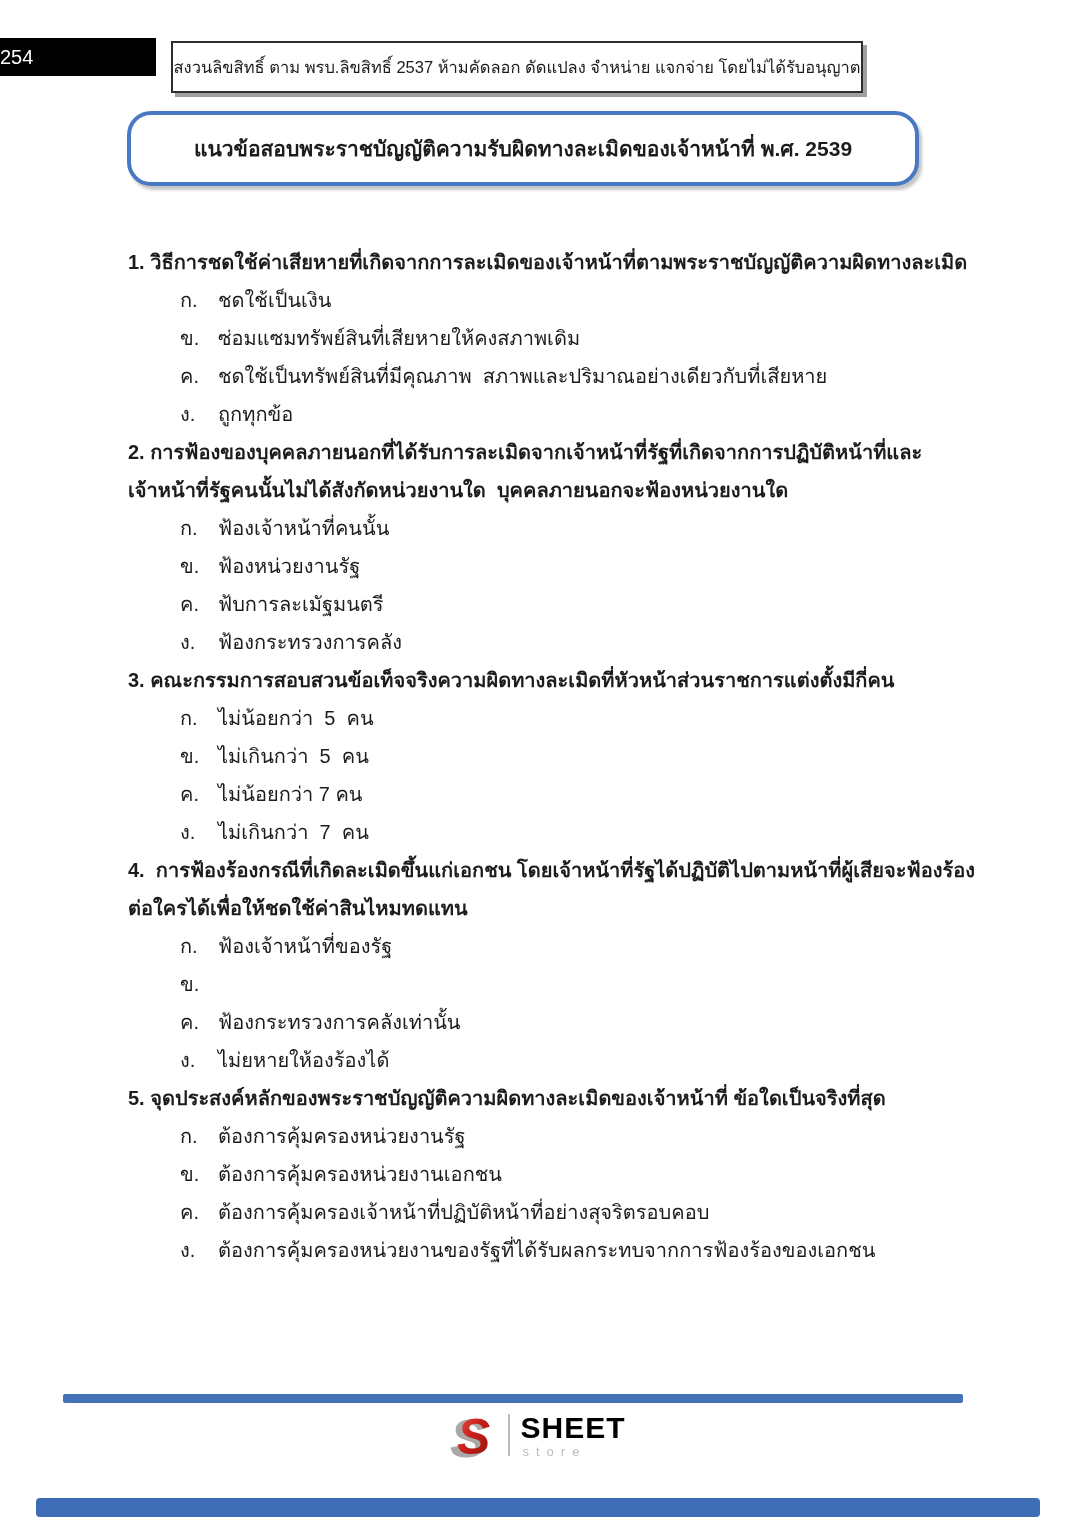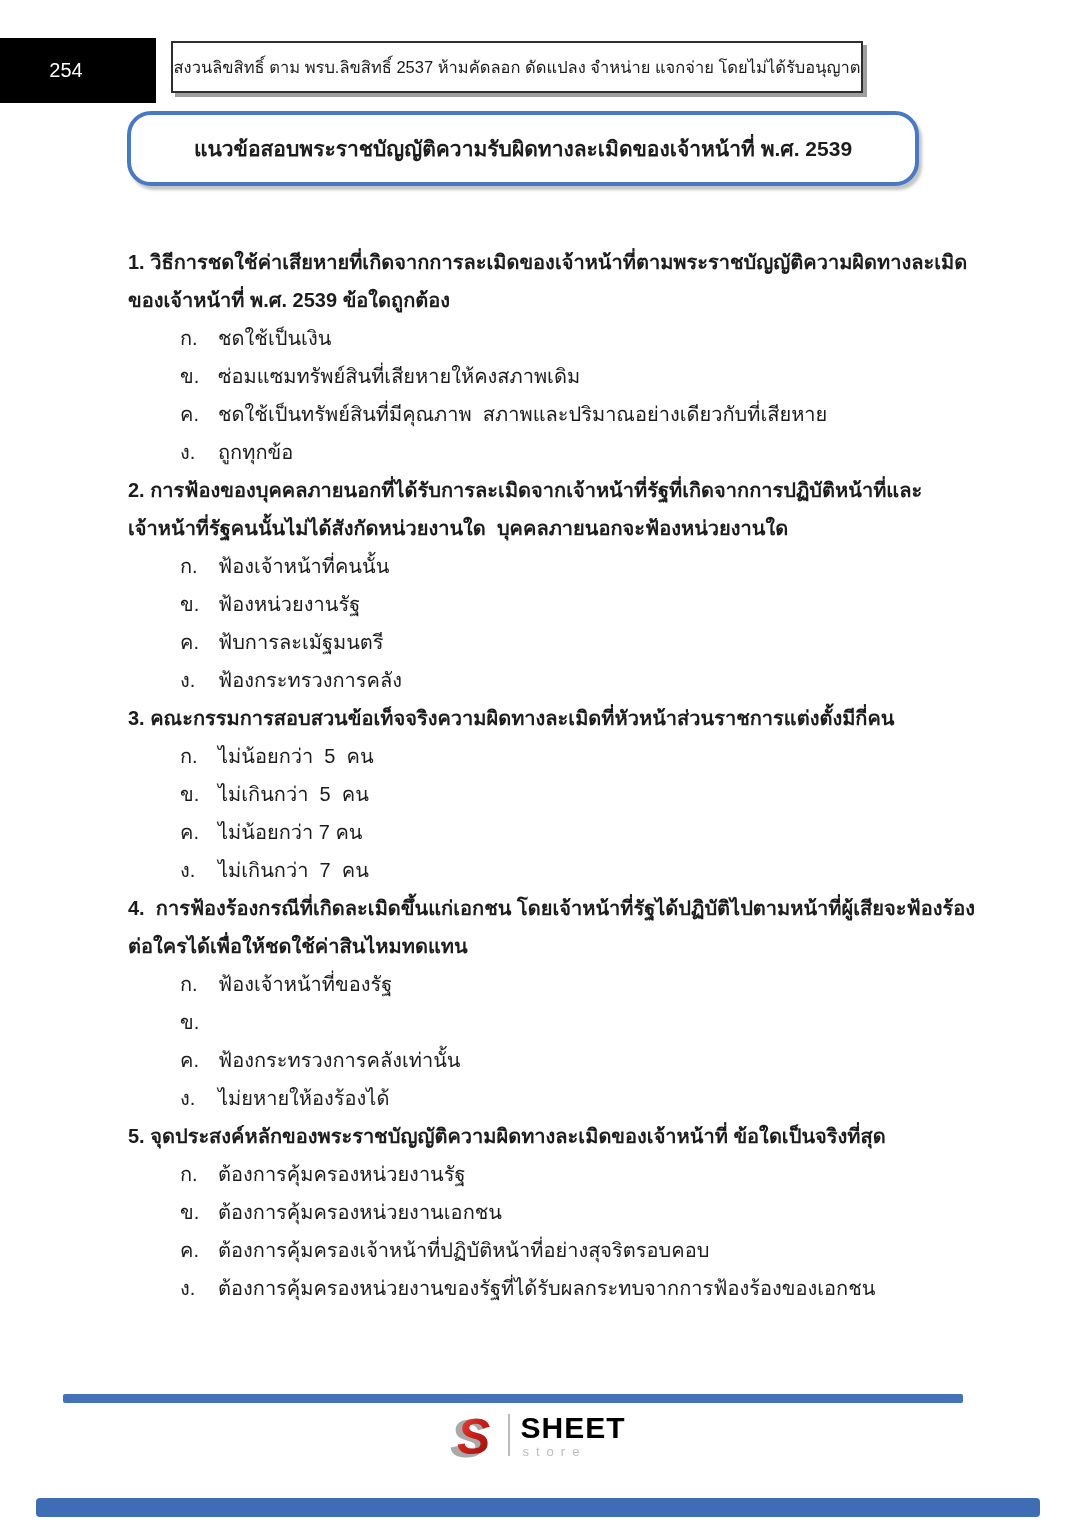--- a/index.html
+++ b/index.html
@@ -13,25 +13,25 @@
     width:1076px;
     height:1522px;
     background:#ffffff;
     overflow:hidden;
   }
 
   
   .page-num-bar{
     position:absolute;
     left:0; top:38px;
-    width:156px; height:65px;
+    width:156px; height:38px;
     background:#000000;
     display:flex;
     align-items:center;
-    justify-content:center;
+    justify-content:flex-start;
     padding-right:24px;
     box-sizing:border-box;
     color:#ffffff;
     font-size:20px;
   }
 
   
   .copyright-box{
     position:absolute;
     left:171px; top:41px;
@@ -148,21 +148,20 @@
     <span>สงวนลิขสิทธิ์ ตาม พรบ.ลิขสิทธิ์ 2537 ห้ามคัดลอก ดัดแปลง จำหน่าย แจกจ่าย โดยไม่ได้รับอนุญาต</span>
   </div>
 
   <div class="title-box">
     <span>แนวข้อสอบพระราชบัญญัติความรับผิดทางละเมิดของเจ้าหน้าที่ พ.ศ. 2539</span>
   </div>
 
   <div class="content">
       <div class="question-block">
         <div class="question-line">1. วิธีการชดใช้ค่าเสียหายที่เกิดจากการละเมิดของเจ้าหน้าที่ตามพระราชบัญญัติความผิดทางละเมิด</div>
-        <div class="question-line">ของเจ้าหน้าที่ พ.ศ. 2539 ข้อใดถูกต้อง</div>
         <div class="choice-row">
           <span class="choice-label">ก.</span>
           <span class="choice-text">ชดใช้เป็นเงิน</span>
         </div>
         <div class="choice-row">
           <span class="choice-label">ข.</span>
           <span class="choice-text">ซ่อมแซมทรัพย์สินที่เสียหายให้คงสภาพเดิม</span>
         </div>
         <div class="choice-row">
           <span class="choice-label">ค.</span>

